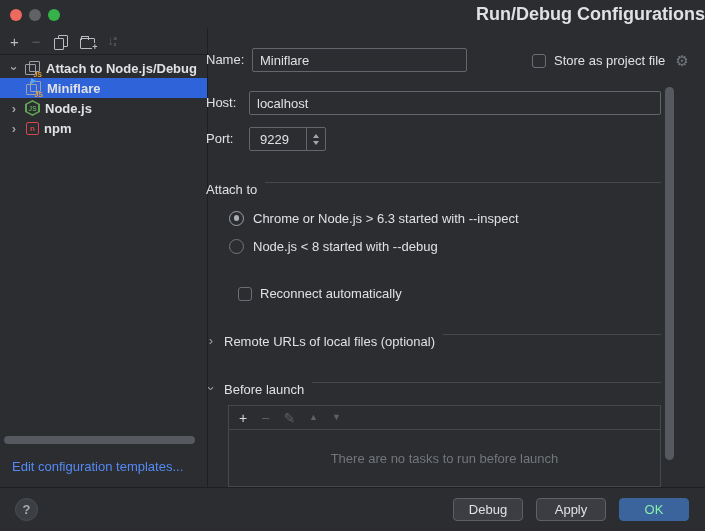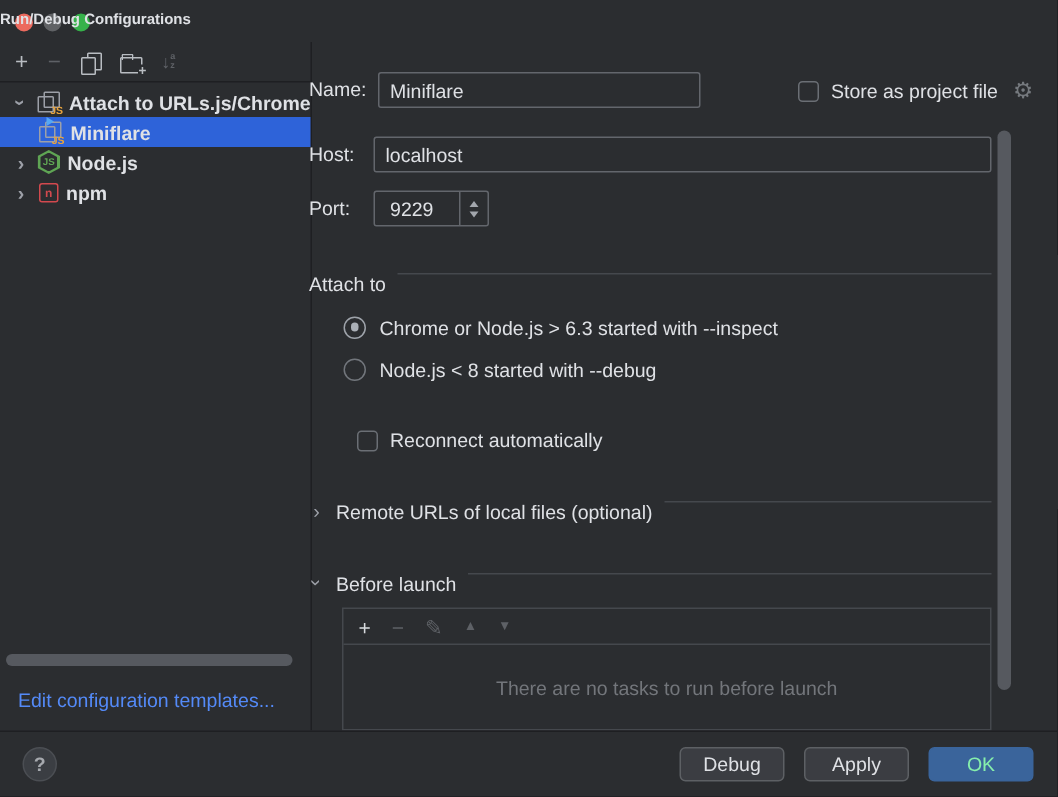--- a/index.html
+++ b/index.html
@@ -13,21 +13,21 @@
   body{font-family:"Liberation Sans",sans-serif; color:var(--text); font-size:13px;}
   #win{position:relative; width:705px; height:531px; background:var(--bg); overflow:hidden;}
 
   
   #titlebar{position:absolute; top:0; left:0; right:0; height:28px;}
   .tl{position:absolute; top:9px; width:12px; height:12px; border-radius:50%;}
   .tl.close{left:10px; background:var(--tl-close);}
   .tl.min{left:29px; background:var(--tl-min);}
   .tl.zoom{left:48px; background:var(--tl-zoom);}
   #dlg-title{position:absolute; top:0; left:0; right:0; height:28px; line-height:28px;
-    text-align:left; font-weight:700; font-size:10px; color:var(--text);}
+    text-align:right; font-weight:700; font-size:18px; color:var(--text);}
 
   
   #sidebar{position:absolute; top:28px; left:0; width:208px; height:459px;
     border-right:1px solid var(--panel-border);}
   #side-toolbar{height:27px; display:flex; align-items:center; gap:13px; padding-left:10px;
     border-bottom:1px solid var(--panel-border);}
   .tb-glyph{font-size:15px; line-height:1; color:#b9bdc2; cursor:default;}
   .tb-glyph.dim{color:var(--disabled);}
   .ic-copy{position:relative; width:13px; height:13px;}
   .ic-copy::before{content:""; position:absolute; left:4px; top:0; width:8px; height:10px;
@@ -169,21 +169,21 @@
           </span>
       </span>
     </div>
 
     <div id="tree">
       <div class="trow">
         <span class="chev expanded">›</span>
         <span class="ic-attach">
             <span class="js-badge">JS</span>
           </span>
-        <span class="tlabel">Attach to URLs.js/Chrome</span>
+        <span class="tlabel">Attach to Node.js/Debug</span>
       </div>
       <div class="trow selected">
         <span class="t-ind"></span>
         <span class="ic-attach">
             <span class="run-arrow"></span>
             <span class="js-badge">JS</span>
           </span>
         <span class="tlabel">Miniflare</span>
       </div>
       <div class="trow">

